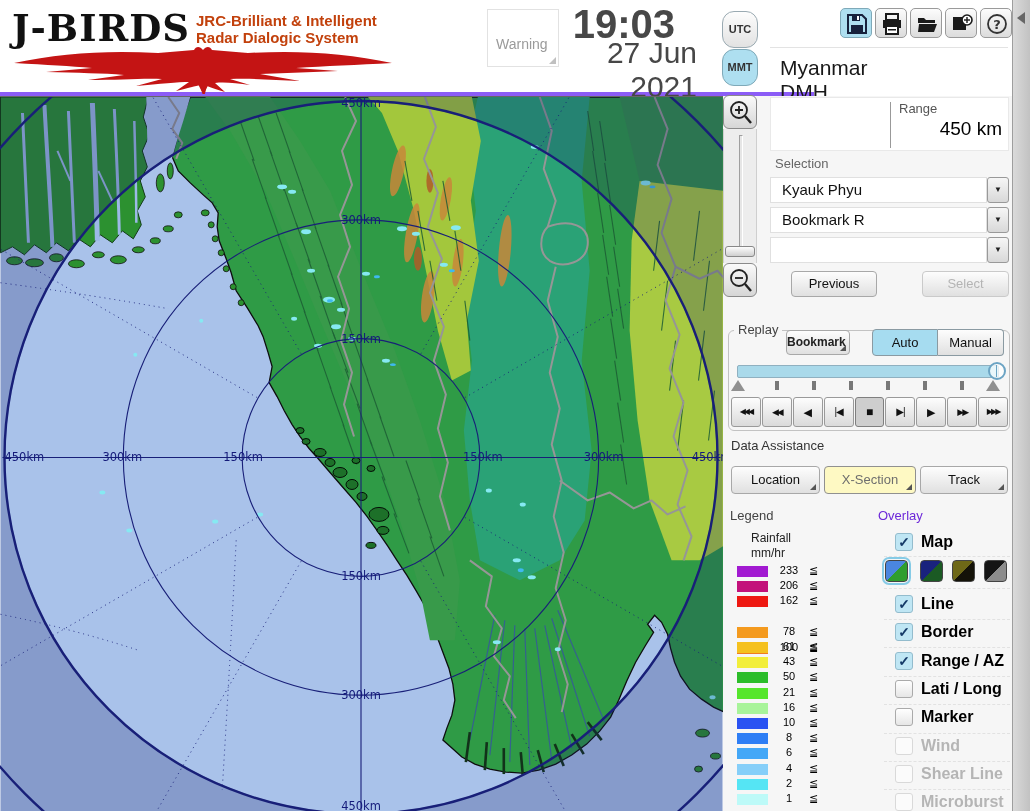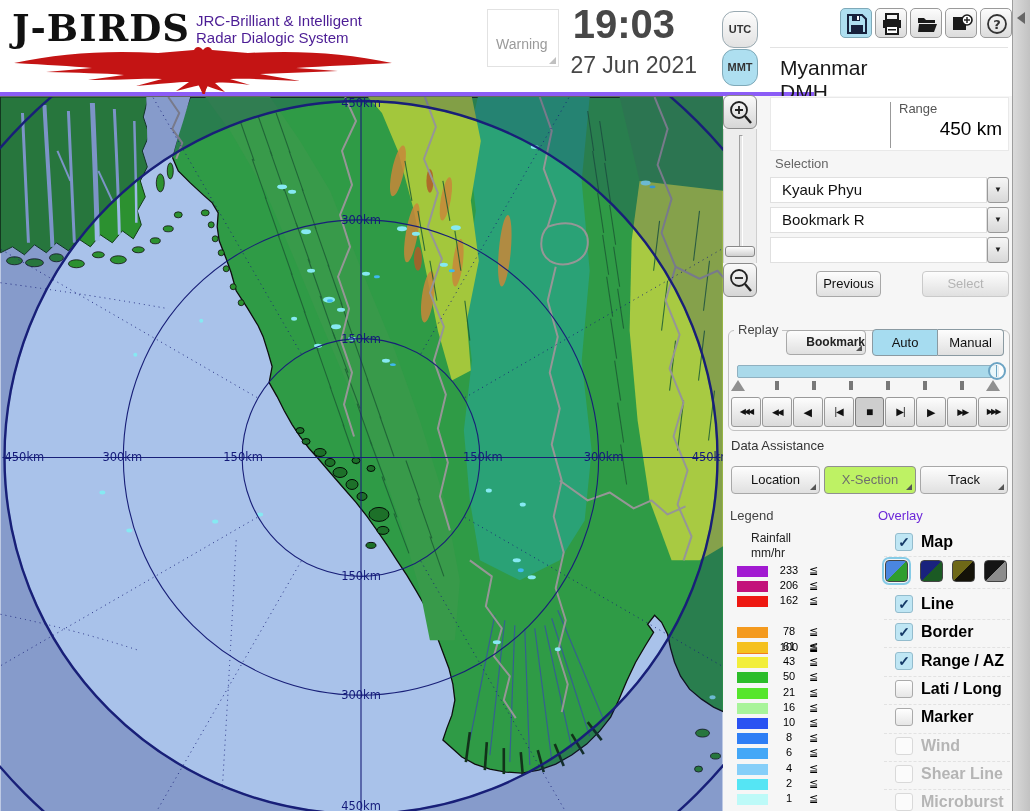--- a/index.html
+++ b/index.html
@@ -1,25 +1,25 @@
 <!DOCTYPE html>
 <html><head>
 <meta charset="utf-8">
 <style>
 *{margin:0;padding:0;box-sizing:border-box}
 html,body{width:1030px;height:811px;overflow:hidden;font-family:"Liberation Sans",sans-serif;background:#fff;position:relative}
 .abs{position:absolute}
 #header{left:0;top:0;width:814px;height:96px;background:#fff;border-bottom:4px solid #8b5cf6}
 #logo-title{left:12px;top:6px;font-family:"DejaVu Serif",serif;font-weight:bold;font-size:37px;color:#111;letter-spacing:1px}
-#logo-sub{left:196px;top:12px;color:#4c1d95;font-weight:normal;font-size:15px;line-height:17px}
+#logo-sub{left:196px;top:12px;color:#c2410c;font-weight:bold;font-size:15px;line-height:17px}
 #warning-box{left:487px;top:9px;width:72px;height:58px;background:#fff;border:1px solid #e2e2e2;color:#9a9a9a;font-size:14px}
 #warning-box span{position:absolute;left:8px;top:26px}
 #warning-grip{position:absolute;right:2px;bottom:2px;width:0;height:0;border-left:7px solid transparent;border-bottom:7px solid #c0c0c0}
 #time{left:563px;top:2px;width:112px;text-align:right;font-size:40px;font-weight:bold;color:#474747}
-#date{left:555px;top:52px;width:142px;text-align:right;font-size:23px;color:#474747}
+#date{left:555px;top:36px;width:142px;text-align:right;font-size:30px;color:#474747}
 .tzbtn{left:722px;width:36px;height:37px;border:1px solid #9aaab2;border-radius:12px;font-size:11px;font-weight:bold;color:#333;text-align:center;line-height:35px}
 #utc-btn{top:11px;background:linear-gradient(#fdfdfd,#e2e2e2)}
 #mmt-btn{top:49px;background:#aedff0;border-color:#7fa9b8}
 .toolbtn{top:8px;width:32px;height:30px;border:1px solid #9a9a9a;border-radius:5px;background:linear-gradient(#fcfcfc,#dcdcdc)}
 .toolbtn svg{position:absolute;left:5px;top:4px}
 #tb-save{left:840px;background:#aedff0;border-color:#7fa9b8}
 #tb-print{left:875px}
 #tb-folder{left:910px}
 #tb-image{left:945px}
 #tb-help{left:980px}
@@ -37,45 +37,45 @@
 #zhandle{position:absolute;left:1px;top:117px;width:30px;height:11px;border:1px solid #888;border-radius:3px;background:linear-gradient(#fdfdfd,#cfcfcf)}
 #range-box{left:770px;top:97px;width:239px;height:54px;background:#fff;border:1px solid #e9e9e9}
 #range-div{position:absolute;left:119px;top:4px;width:1px;height:46px;background:#999}
 #range-label{position:absolute;left:128px;top:3px;font-size:13px;color:#555}
 #range-value{position:absolute;right:6px;top:20px;font-size:19px;color:#000}
 #sel-label{left:775px;top:156px;font-size:13px;color:#666}
 .dd{left:770px;width:217px;height:26px;background:#fff;border:1px solid #e0e0e0;font-size:15px;color:#111;line-height:24px;padding-left:11px}
 .ddbtn{left:987px;width:22px;height:26px;border:1px solid #999;border-radius:3px;background:linear-gradient(#f6f6f6,#d8d8d8);text-align:center;font-size:8px;color:#222;line-height:24px}
 #dd1,#ddb1{top:177px}#dd2,#ddb2{top:207px}#dd3,#ddb3{top:237px}
 .pbtn{top:271px;height:26px;border:1px solid #a8a8a8;border-radius:4px;background:linear-gradient(#fdfdfd,#e0e0e0);font-size:13px;color:#111;text-align:center;line-height:24px}
-#prev-btn{left:816px;width:65px}
+#prev-btn{left:791px;width:86px}
 #select-btn{left:922px;width:87px;color:#b4b4b4;border-color:#cacaca}
 #replay-box{left:728px;top:330px;width:282px;height:101px;border:1px solid #c2c2c2;border-radius:6px}
 #replay-label{left:734px;top:322px;background:#f6f6f6;padding:0 4px;font-size:13px;color:#444}
-#bookmark-btn{left:786px;top:330px;width:80px;height:25px;border:1px solid #a8a8a8;border-radius:4px;background:linear-gradient(#fdfdfd,#e0e0e0);font-size:12px;font-weight:bold;color:#222;text-align:right;line-height:23px}
+#bookmark-btn{left:786px;top:330px;width:64px;height:25px;border:1px solid #a8a8a8;border-radius:4px;background:linear-gradient(#fdfdfd,#e0e0e0);font-size:12px;font-weight:bold;color:#222;text-align:left;line-height:23px}
 .fold::after{content:"";position:absolute;right:3px;bottom:3px;width:0;height:0;border-left:6px solid transparent;border-bottom:6px solid #555}
 #auto-btn{left:872px;top:329px;width:66px;height:27px;border:1px solid #8a9aa2;border-radius:4px 0 0 4px;background:#a6dcf0;font-size:13px;color:#111;text-align:center;line-height:25px}
 #manual-btn{left:938px;top:329px;width:66px;height:27px;border:1px solid #8a9aa2;border-left:none;border-radius:0 4px 4px 0;background:linear-gradient(#fdfdfd,#e0e0e0);font-size:13px;color:#111;text-align:center;line-height:25px}
 #rslider{left:737px;top:365px;width:262px;height:13px;border:1px solid #8fb0c0;background:#a9d9ea;border-radius:2px}
 #rhandle{left:988px;top:362px;width:18px;height:18px;border:2px solid #6ca4c4;border-radius:50%;background:rgba(255,255,255,.75)}
 #rhandle::after{content:"";position:absolute;left:6px;top:1px;width:1px;height:12px;background:#6ca4c4}
 .tick{top:381px;width:4px;height:9px;background:#787878}
 .ttri{top:380px;width:0;height:0;border-left:7px solid transparent;border-right:7px solid transparent;border-bottom:11px solid #909090}
 #playrow{left:731px;top:397px;width:277px;height:30px;display:flex;gap:1px}
 .pb{flex:1;border:1px solid #9a9a9a;border-radius:3px;background:linear-gradient(#fdfdfd,#dadada);color:#111;text-align:center;line-height:28px;letter-spacing:-2px;overflow:hidden;white-space:nowrap}
 .pb:nth-child(1),.pb:nth-child(9){font-size:8px}
 .pb:nth-child(2),.pb:nth-child(8){font-size:9px}
 .pb:nth-child(3),.pb:nth-child(7){font-size:11px;letter-spacing:0}
 .pb:nth-child(4),.pb:nth-child(6){font-size:10px;letter-spacing:-1px}
 .pb:nth-child(5){font-size:12px;letter-spacing:0}
 .pb.pressed{background:#cecece;border-color:#7f7f7f}
 #da-label{left:731px;top:438px;font-size:13px;color:#333}
 .dabtn{top:466px;height:28px;border:1px solid #a8a8a8;border-radius:4px;background:linear-gradient(#fdfdfd,#e0e0e0);font-size:13px;color:#111;text-align:center;line-height:26px}
 #loc-btn{left:731px;width:89px}
-#xsec-btn{left:824px;width:92px;background:#bef264;color:#6e6e6e;border-color:#909090}
+#xsec-btn{left:824px;width:92px;background:#fef9c3;color:#6e6e6e;border-color:#909090}
 #track-btn{left:920px;width:88px}
 #legend-title{left:730px;top:508px;font-size:13px;color:#444}
 #overlay-title{left:878px;top:508px;font-size:13px;color:#6d28d9}
 #rainfall-l1{left:751px;top:531px;font-size:12px;color:#222}
 #rainfall-l2{left:751px;top:546px;font-size:12px;color:#222}
 .lrow{left:737px;width:120px;height:11px}
 .lbar{position:absolute;left:0;top:0;width:31px;height:11px}
 .lval{position:absolute;left:34px;top:-2px;width:36px;text-align:center;font-size:11px;color:#000}
 .lsym{position:absolute;left:72px;top:-2px;font-size:11px;color:#000}
 .ovrow{left:893px;width:119px;height:20px}

